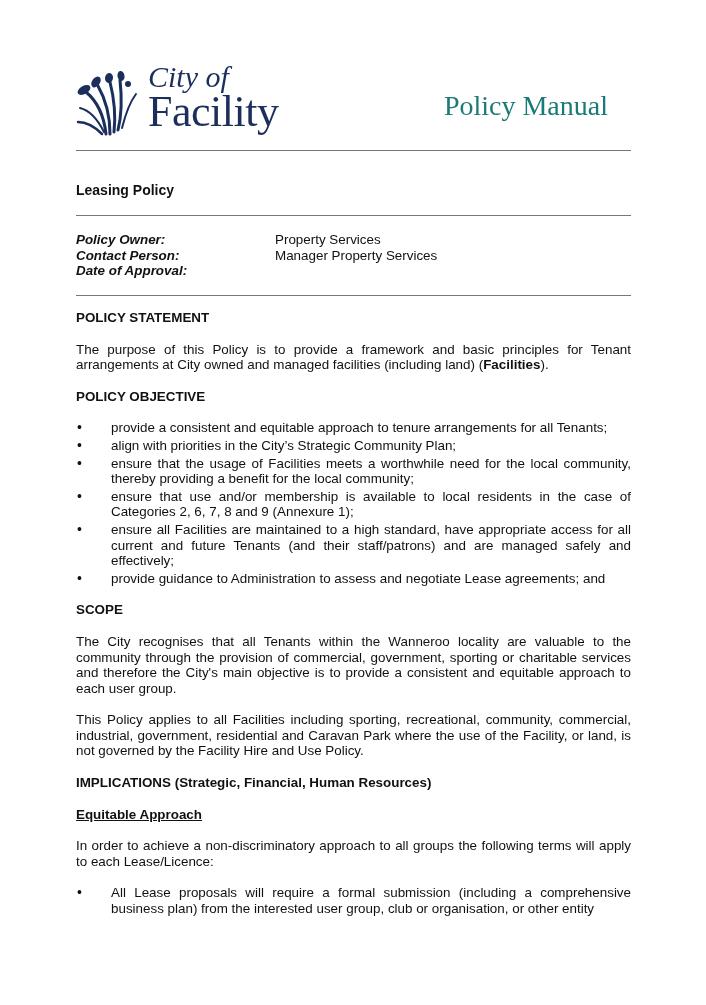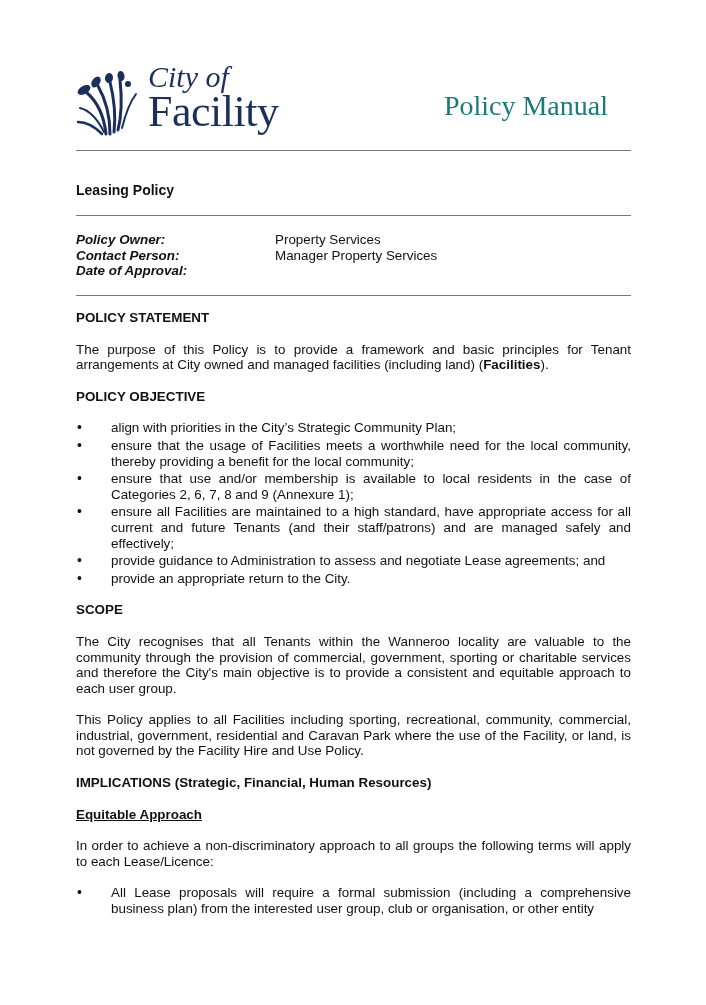--- a/index.html
+++ b/index.html
@@ -75,26 +75,26 @@
 </div>
 
 <div class="rule" style="top:295px"></div>
 
 <div class="content">
   <h2>POLICY STATEMENT</h2>
   <p><span>The purpose of this Policy is to provide a framework and basic principles for Tenant arrangements at City owned and managed facilities (including land) (</span><b>Facilities</b><span>).</span></p>
 
   <h2>POLICY OBJECTIVE</h2>
   <ul>
+    <li>provide a consistent and equitable approach to tenure arrangements for all Tenants;</li>
     <li>align with priorities in the City’s Strategic Community Plan;</li>
     <li>ensure that the usage of Facilities meets a worthwhile need for the local community, thereby providing a benefit for the local community;</li>
     <li>ensure that use and/or membership is available to local residents in the case of Categories 2, 6, 7, 8 and 9 (Annexure 1);</li>
     <li>ensure all Facilities are maintained to a high standard, have appropriate access for all current and future Tenants (and their staff/patrons) and are managed safely and effectively;</li>
     <li>provide guidance to Administration to assess and negotiate Lease agreements; and</li>
-    <li>provide an appropriate return to the City.</li>
   </ul>
 
   <h2>SCOPE</h2>
   <p>The City recognises that all Tenants within the Wanneroo locality are valuable to the community through the provision of commercial, government, sporting or charitable services and therefore the City's main objective is to provide a consistent and equitable approach to each user group.</p>
   <p>This Policy applies to all Facilities including sporting, recreational, community, commercial, industrial, government, residential and Caravan Park where the use of the Facility, or land, is not governed by the Facility Hire and Use Policy.</p>
 
   <h2>IMPLICATIONS (Strategic, Financial, Human Resources)</h2>
   <h2><span class="u">Equitable Approach</span></h2>
   <p>In order to achieve a non-discriminatory approach to all groups the following terms will apply to each Lease/Licence:</p>
   <ul>

